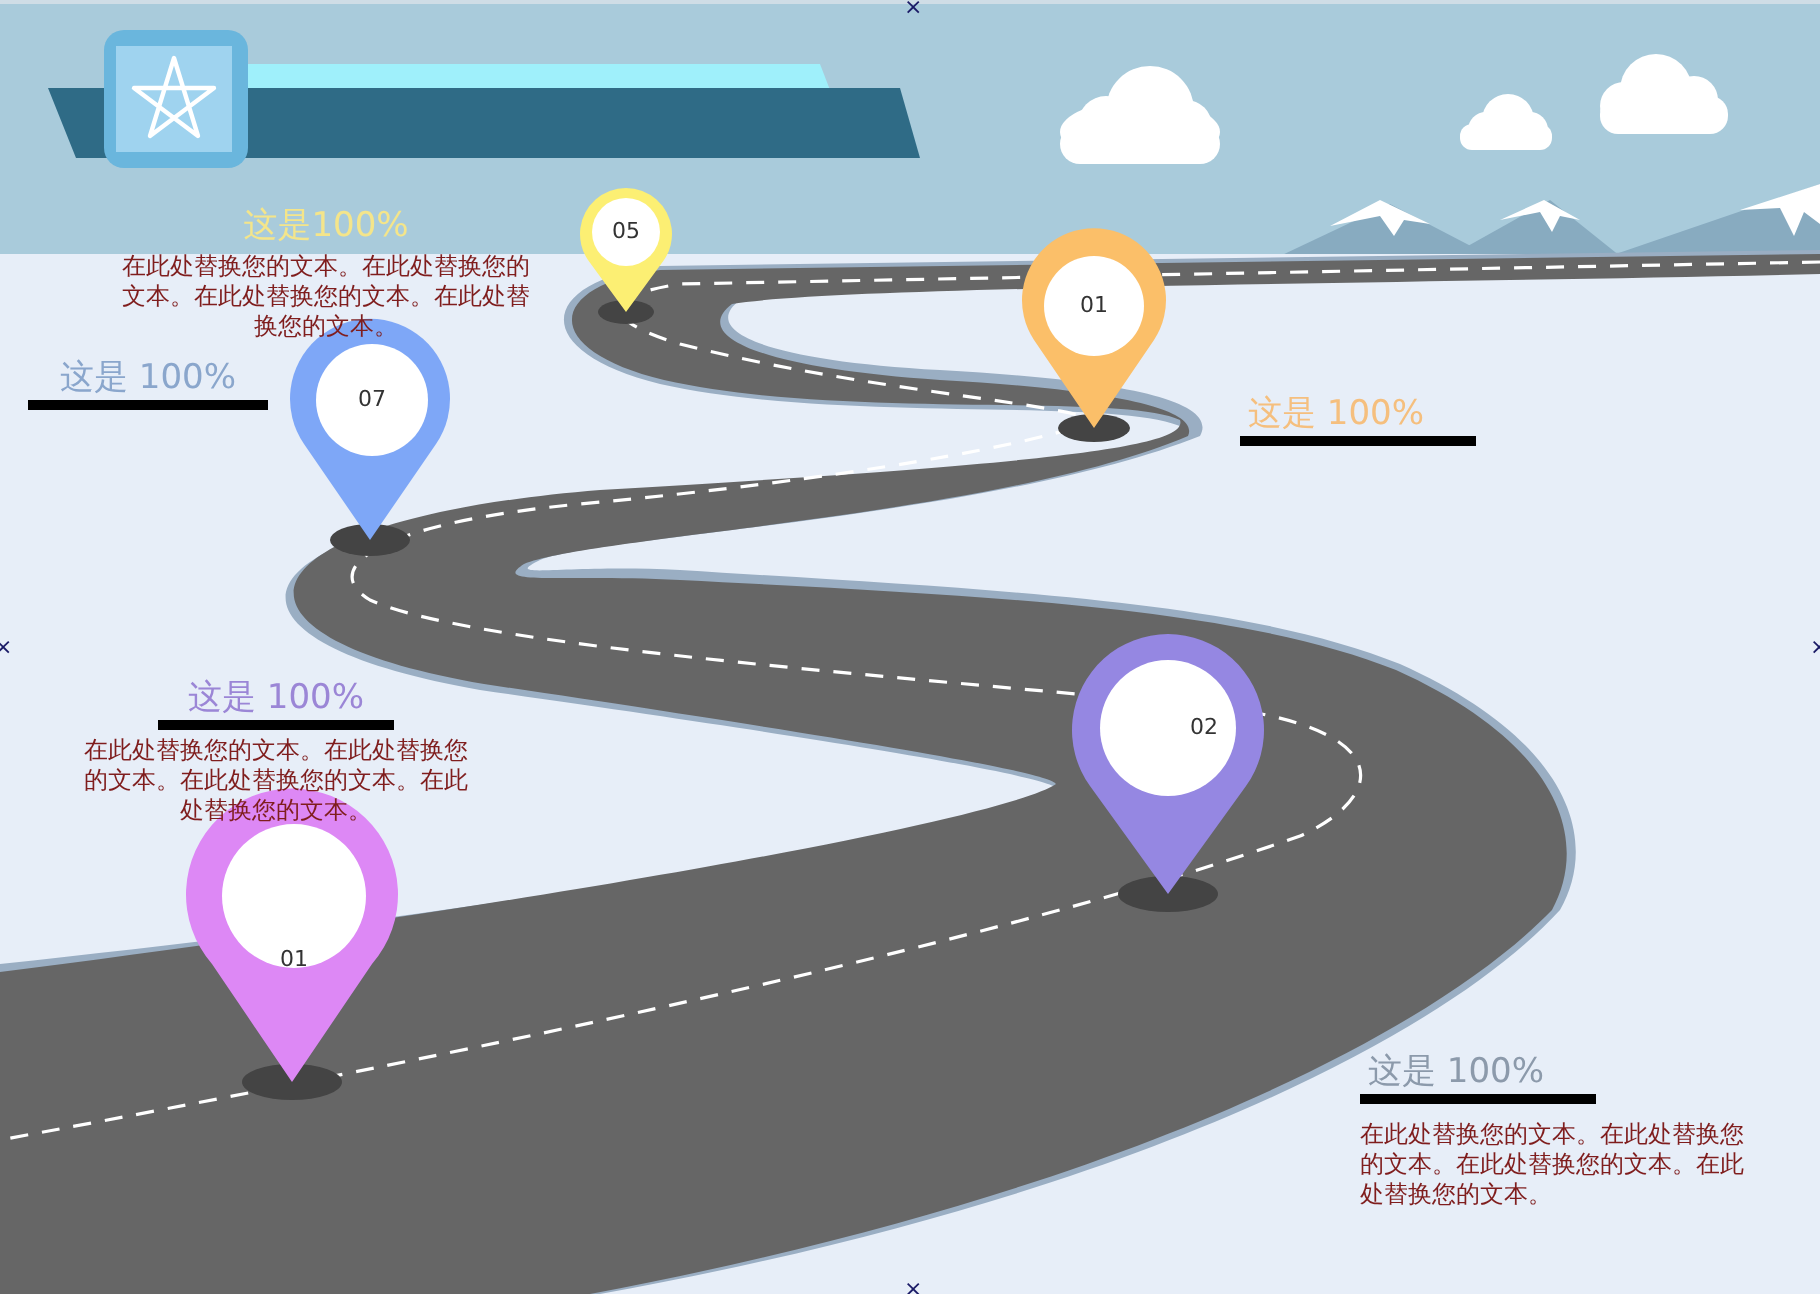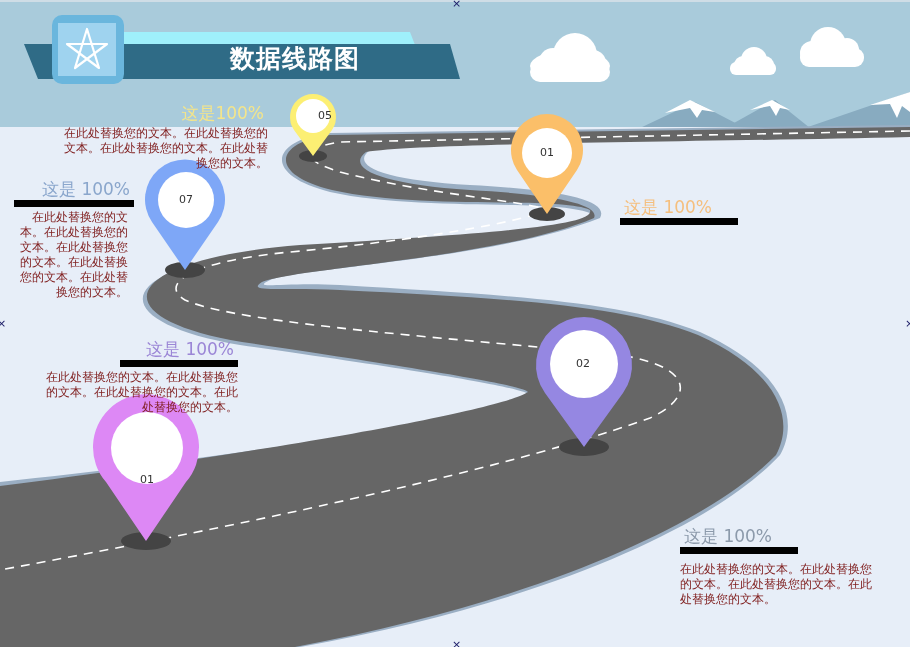--- a/index.html
+++ b/index.html
@@ -1,21 +1,21 @@
 <!DOCTYPE html>
 <html><head>
 <meta charset="utf-8">
 <style>
   html, body { margin: 0; padding: 0; }
   body { width: 910px; height: 647px; overflow: hidden; position: relative; background: #e7eef8; font-family: "DejaVu Sans", "Liberation Sans", sans-serif; }
   .canvas { position: absolute; left: 0; top: 0; width: 910px; height: 647px; }
   svg.scene { position: absolute; left: 0; top: 0; }
   .title-text { position: absolute; left: 200px; top: 42px; width: 190px; text-align: center; color: #ffffff; font-size: 25px; font-weight: bold; letter-spacing: 1px; }
-  .block { position: absolute; text-align: right; }
-  .block .head { display: inline-block; font-size: 17px; line-height: 20px; padding: 0 4px 1px; border-bottom: 7px solid #000000; }
+  .block { position: absolute; text-align: center; }
+  .block .head { display: inline-block; font-size: 17px; line-height: 20px; padding: 0 4px 1px; border-bottom: 5px solid #000000; }
   .block .body { font-size: 12px; line-height: 15px; color: #7f1d1d; margin-top: 3px; }
   .block.left-align { text-align: left; }
   .pin-label { position: absolute; font-size: 11px; color: #333; text-align: center; }
   .handle { position: absolute; font-size: 11px; color: #1a1a66; line-height: 11px; }
 </style>
 </head>
 <body>
 
 <div class="canvas">
 
@@ -94,36 +94,34 @@
 
     <g>
       <polygon points="110,32 410,32 415,45 110,45" fill="#9ff0fb"></polygon>
       <polygon points="24,44 450,44 460,79 38,79" fill="#2f6b86"></polygon>
       <rect x="52" y="15" width="72" height="69" rx="10" fill="#6ab6dd"></rect>
       <rect x="58" y="23" width="58" height="53" fill="#9fd3ef"></rect>
       <path fill="none" stroke="#ffffff" stroke-width="2.2" stroke-linejoin="round" d="M87,29 L99,68 L67,44 L107,44 L75,68 Z"></path>
     </g>
   </svg>
 
-  <div class="title-text">数据线路图</div>
 
   <div class="pin-label" style="left:132px;top:441px;width:30px;margin-top:32px;">01</div>
-  <div class="pin-label" style="left:568px;top:357px;width:30px;">02</div>
+  <div class="pin-label" style="left:587px;top:357px;width:30px;">02</div>
   <div class="pin-label" style="left:171px;top:193px;width:30px;">07</div>
   <div class="pin-label" style="left:532px;top:146px;width:30px;">01</div>
-  <div class="pin-label" style="left:310px;top:109px;width:30px;">05</div>
+  <div class="pin-label" style="left:298px;top:109px;width:30px;">05</div>
 
   <div class="block" style="left:58px;top:103px;width:210px;">
     <div class="head" style="color:#f4e58a;border-bottom:none;">这是100%</div>
     <div class="body" style="margin-top:2px;">在此处替换您的文本。在此处替换您的文本。在此处替换您的文本。在此处替换您的文本。</div>
   </div>
 
   <div class="block" style="left:14px;top:179px;width:120px;">
     <div class="head" style="color:#8aa6cc;display:block;">这是  100%</div>
-    <div class="body" style="padding:0 6px;">在此处替换您的文本。在此处替换您的文本。在此处替换您的文本。在此处替换您的文本。在此处替换您的文本。</div>
   </div>
 
   <div class="block left-align" style="left:620px;top:197px;width:290px;">
     <div class="head" style="color:#f5bf7e;width:110px;">这是  100%</div>
   </div>
 
   <div class="block" style="left:38px;top:339px;width:200px;">
     <div class="head" style="color:#9b86d6;width:110px;">这是  100%</div>
     <div class="body">在此处替换您的文本。在此处替换您的文本。在此处替换您的文本。在此处替换您的文本。</div>
   </div>

